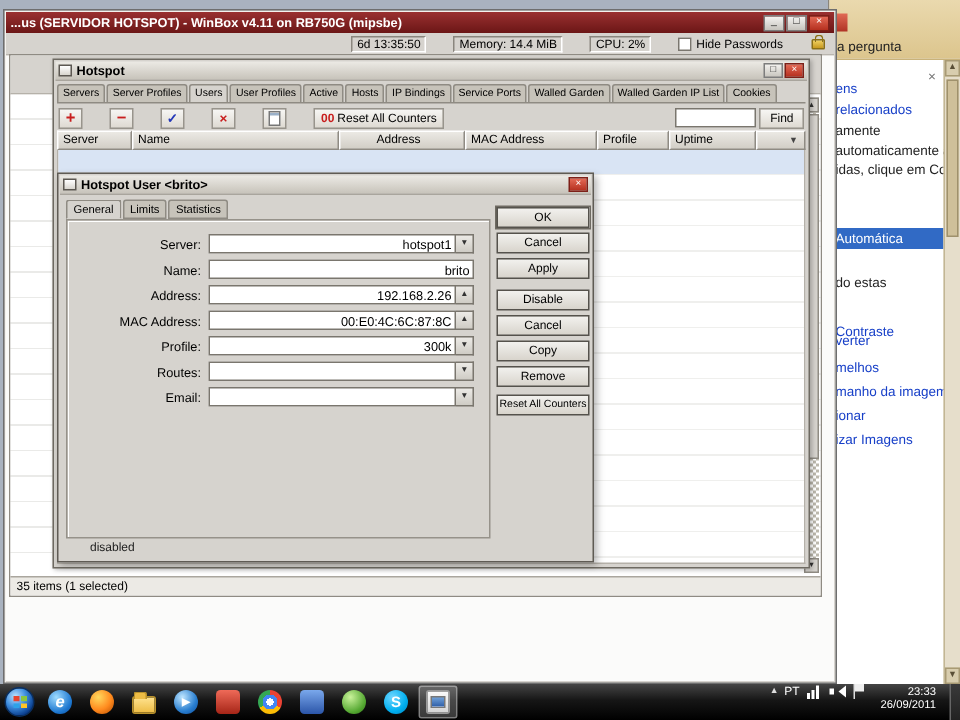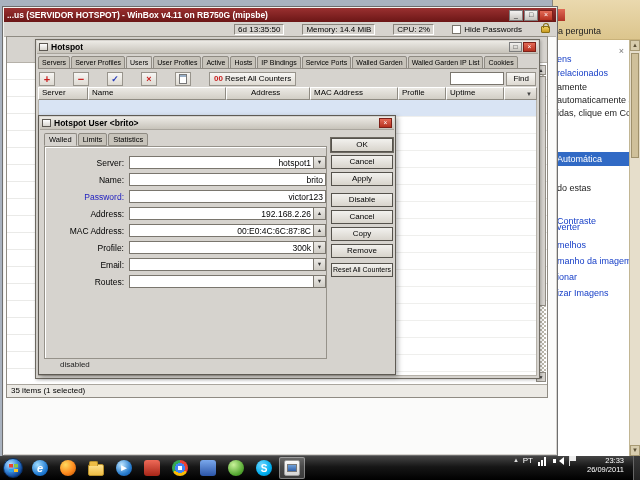--- a/index.html
+++ b/index.html
@@ -119,21 +119,21 @@
 
   
   .dialog { position:absolute; left:38px; top:115px; width:358px; height:260px; background:#d6d3ce;
             border:1px solid #5f5b54; box-shadow:2px 2px 5px rgba(0,0,0,.3); z-index:6; }
   .dtabs { position:absolute; left:5px; top:17px; height:13px; display:flex; }
   .dtab { font-size:7.5px; line-height:9px; padding:1px 4px; border:1px solid #8f8b83; background:#c7c3ba;
           margin-right:1px; border-radius:2px 2px 0 0; white-space:nowrap; }
   .dtab.active { background:#d6d3ce; border-bottom-color:#d6d3ce; }
   .fieldbox { position:absolute; left:5px; top:30px; width:283px; height:213px; border:1px solid #96928a;
               box-shadow:inset 1px 1px 0 #fff; }
-  .frow { display:flex; align-items:center; height:17px; padding:0 0; }
+  .frow { display:flex; align-items:center; height:17px; padding:0 10px; }
   .frow.first { margin-top:7px; }
   .flabel { width:84px; text-align:right; padding-right:5px; font-size:8.5px; white-space:nowrap; }
   .flabel.blue { color:#2020c0; }
   .fwrap { flex:1; display:flex; height:13px; }
   .finput { flex:1; height:13px; border:1px solid #7a766e; background:#fff; font-size:8.5px; padding:0 2px;
             font-family:Liberation Sans, sans-serif; min-width:0;text-align:right; }
   .fbtn { width:12px; height:13px; border:1px solid #7a766e; border-left:none;
           background:linear-gradient(#eceae6,#cfccc5); font-size:5.5px; line-height:11px; text-align:center; color:#333; }
   .fbtn.dn::after { content:"▼"; }
   .fbtn.up::after { content:"▲"; }
@@ -321,45 +321,39 @@
 
   <div class="dialog" data-interactable="false">
     <div class="ctitle" data-interactable="true">
       <span class="wico" data-interactable="false"></span>
       <span class="txt" data-interactable="false">Hotspot User &lt;brito&gt;</span>
       <div class="wbtns" data-interactable="false">
         <div class="cbtn close" data-interactable="true"></div>
       </div>
     </div>
     <div class="dtabs" data-interactable="false">
-      <span class="dtab active" data-interactable="true">Walled</span>
+      <span class="dtab active" data-interactable="true">General</span>
       <span class="dtab" data-interactable="true">Limits</span>
       <span class="dtab" data-interactable="true">Statistics</span>
     </div>
     <div class="fieldbox" data-interactable="false">
       <div class="frow first" data-interactable="false">
         <span class="flabel" data-interactable="false">Server:</span>
         <span class="fwrap">
           <input class="finput" data-interactable="true" value="hotspot1" style="">
           <span class="fbtn dn" data-interactable="true"></span>
         </span>
       </div>
       <div class="frow" data-interactable="false">
         <span class="flabel" data-interactable="false">Name:</span>
         <span class="fwrap">
           <input class="finput" data-interactable="true" value="brito" style="">
         </span>
       </div>
       <div class="frow" data-interactable="false">
-        <span class="flabel blue" data-interactable="false">Password:</span>
-        <span class="fwrap">
-          <input class="finput" data-interactable="true" value="victor123" style="">
-        </span>
-      </div>
-      <div class="frow" data-interactable="false">
         <span class="flabel" data-interactable="false">Address:</span>
         <span class="fwrap">
           <input class="finput" data-interactable="true" value="192.168.2.26" style="">
           <span class="fbtn up" data-interactable="true"></span>
         </span>
       </div>
       <div class="frow" data-interactable="false">
         <span class="flabel" data-interactable="false">MAC Address:</span>
         <span class="fwrap">
           <input class="finput" data-interactable="true" value="00:E0:4C:6C:87:8C" style="">
@@ -367,28 +361,28 @@
         </span>
       </div>
       <div class="frow" data-interactable="false">
         <span class="flabel" data-interactable="false">Profile:</span>
         <span class="fwrap">
           <input class="finput" data-interactable="true" value="300k" style="">
           <span class="fbtn dn" data-interactable="true"></span>
         </span>
       </div>
       <div class="frow" data-interactable="false">
-        <span class="flabel" data-interactable="false">Email:</span>
+        <span class="flabel" data-interactable="false">Routes:</span>
         <span class="fwrap">
           <input class="finput" data-interactable="true" value="" style="">
           <span class="fbtn dn" data-interactable="true"></span>
         </span>
       </div>
       <div class="frow" data-interactable="false">
-        <span class="flabel" data-interactable="false">Routes:</span>
+        <span class="flabel" data-interactable="false">Email:</span>
         <span class="fwrap">
           <input class="finput" data-interactable="true" value="" style="">
           <span class="fbtn dn" data-interactable="true"></span>
         </span>
       </div>
     </div>
     <div class="dbtn default" style="top:22px" data-interactable="true">OK</div>
     <div class="dbtn" style="top:39px" data-interactable="true">Cancel</div>
     <div class="dbtn" style="top:56px" data-interactable="true">Apply</div>
     <div class="dbtn" style="top:77px" data-interactable="true">Disable</div>

